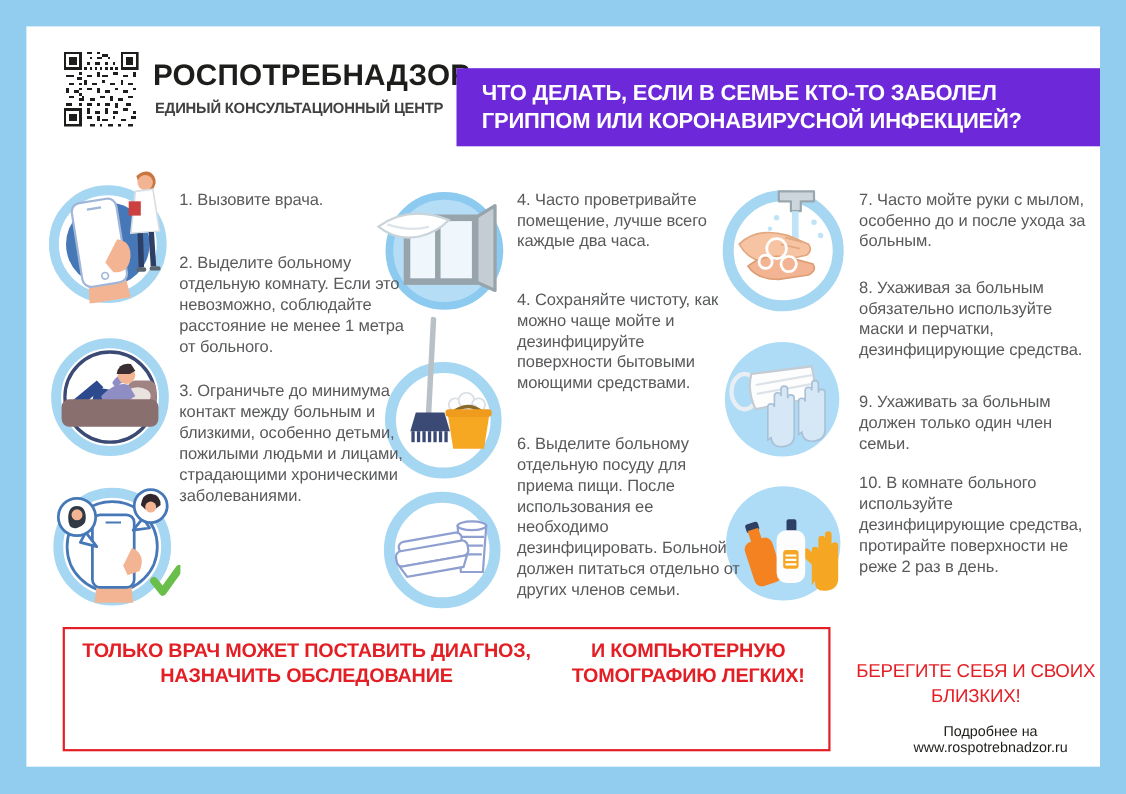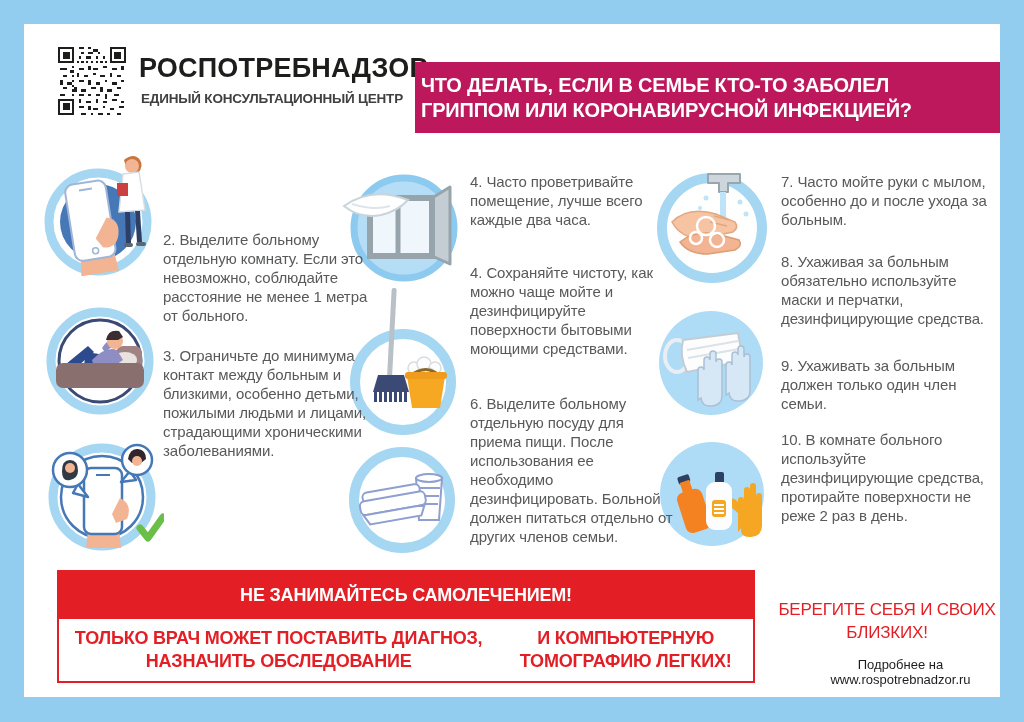--- a/index.html
+++ b/index.html
@@ -14,23 +14,23 @@
 
   
   .qr { position:absolute; left:58px; top:47px; width:68px; height:68px; }
   .org-name { position:absolute; left:139px; top:53px; font-size:27px; font-weight:bold; color:#1d1d1b; letter-spacing:0.2px; white-space:nowrap; }
   .center-line1 { position:absolute; left:141px; top:91px; font-size:13.5px; font-weight:bold; color:#404040; letter-spacing:-0.2px; white-space:nowrap; }
   .center-line2 { position:absolute; left:141px; top:108px; font-size:13.5px; font-weight:bold; color:#1d1d1b; letter-spacing:-0.2px; white-space:nowrap; }
   .center-line2 .phone { color:#e31e24; margin-left:4px; }
 
   .banner {
     position:absolute; left:415px; top:62px; width:585px; height:71px;
-    background:#be185d; color:#ffffff;
+    background:#6d28d9; color:#ffffff;
     display:flex; flex-direction:column; justify-content:center;
-    padding-left:6px;
+    padding-left:23px;
   }
   .banner .line { font-size:20px; font-weight:bold; line-height:25px; letter-spacing:-0.2px; white-space:nowrap; }
 
   
   .instr { position:absolute; font-size:15px; line-height:19px; color:#58595b; letter-spacing:-0.1px; }
   #t1 { left:163px; top:172px; width:218px; }
   #t2 { left:163px; top:230px; width:222px; }
   #t3 { left:163px; top:346px; width:222px; }
   #t4 { left:470px; top:172px; width:202px; }
   #t5 { left:470px; top:263px; width:206px; }
@@ -248,32 +248,32 @@
       </g>
       <path d="M84 96V64q0-3 3-3t3 3V54q0-3 3-3t3 3v-4q0-3 3-3t3 3v10q0-3 3-3t3 3v30q0 10-11 11t-10-9z" fill="#f5a623"></path>
       <path d="M85 78l-9-8q-3-3 0-6t6 0l5 6z" fill="#f5a623"></path>
       <rect x="61" y="36" width="9" height="12" rx="2" fill="#2e3f66"></rect>
       <rect x="52" y="46" width="26" height="48" rx="9" fill="#fdfdfd"></rect>
       <rect x="58" y="64" width="14" height="17" rx="3" fill="#f5a623"></rect>
       <path d="M60 69h10M60 73h10M60 77h10" stroke="#fff" stroke-width="2"></path>
     </svg>
   </div>
 
+  <div class="instr" id="t1">1. Вызовите врача.</div>
   <div class="instr" id="t2">2. Выделите больному отдельную комнату. Если это невозможно, соблюдайте расстояние не менее 1 метра от больного.</div>
   <div class="instr" id="t3">3. Ограничьте до минимума контакт между больным и близкими, особенно детьми, пожилыми людьми и лицами, страдающими хроническими заболеваниями.</div>
   <div class="instr" id="t4">4. Часто проветривайте помещение, лучше всего каждые два часа.</div>
   <div class="instr" id="t5">4. Сохраняйте чистоту, как можно чаще мойте и дезинфицируйте поверхности бытовыми моющими средствами.</div>
   <div class="instr" id="t6">6. Выделите больному отдельную посуду для приема пищи. После использования ее необходимо дезинфицировать. Больной должен питаться отдельно от других членов семьи.</div>
   <div class="instr" id="t7">7. Часто мойте руки с мылом, особенно до и после ухода за больным.</div>
   <div class="instr" id="t8">8. Ухаживая за больным обязательно используйте маски и перчатки, дезинфицирующие средства.</div>
   <div class="instr" id="t9">9. Ухаживать за больным должен только один член семьи.</div>
   <div class="instr" id="t10">10. В комнате больного используйте дезинфицирующие средства, протирайте поверхности не реже 2 раз в день.</div>
 
   <div class="warning">
-    <div class="warning-head">НЕ ЗАНИМАЙТЕСЬ САМОЛЕЧЕНИЕМ!</div>
     <div class="warning-body">
       <div>ТОЛЬКО ВРАЧ МОЖЕТ ПОСТАВИТЬ ДИАГНОЗ, НАЗНАЧИТЬ ОБСЛЕДОВАНИЕ</div>
       <div>И КОМПЬЮТЕРНУЮ ТОМОГРАФИЮ ЛЕГКИХ!</div>
     </div>
   </div>
 
   <div class="slogan">
     <div>БЕРЕГИТЕ СЕБЯ И СВОИХ</div>
     <div>БЛИЗКИХ!</div>
   </div>

